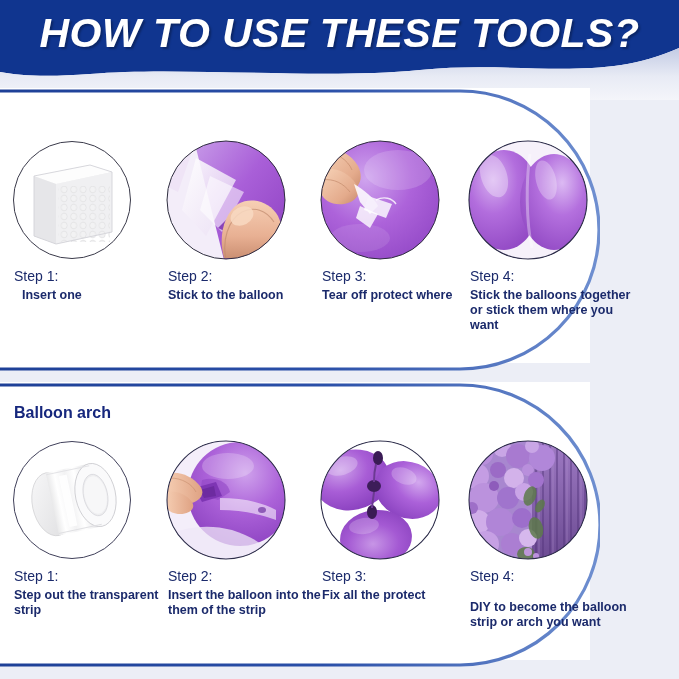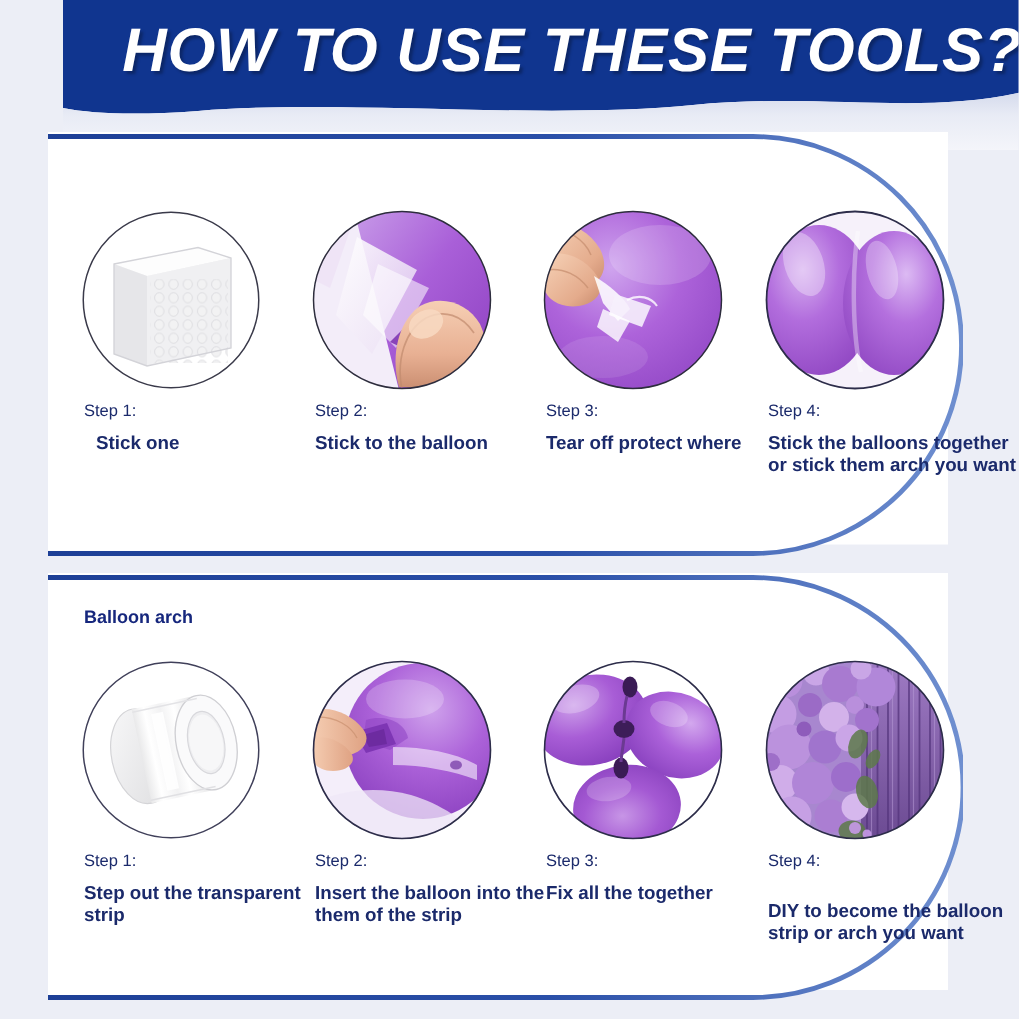--- a/index.html
+++ b/index.html
@@ -2,21 +2,21 @@
 <html><head>
 <meta charset="utf-8">
 <style>
   html,body{margin:0;padding:0;}
   body{
     width:679px;height:679px;overflow:hidden;
     background:#eceef6;
     font-family:"Liberation Sans",sans-serif;
     position:relative;
   }
-  #stage{position:absolute;inset:0;width:552px;height:679px;margin-left:42px;}
+  #stage{position:absolute;inset:0;width:552px;height:679px;}
 
   
   .header{position:absolute;left:0;top:0;width:679px;height:100px;overflow:hidden;}
   .header-svg{position:absolute;left:0;top:0;}
   .header-title{
     position:absolute;left:0;top:7px;width:679px;
     text-align:center;
     font-size:41px;line-height:52px;
     font-style:italic;font-weight:bold;
     color:#ffffff;
@@ -30,36 +30,36 @@
   .panel{position:absolute;left:-10px;background:#ffffff;}
   .panel1{top:88px;width:600px;height:275px;}
   .panel2{top:382px;width:600px;height:278px;}
 
   .panel-shape{position:absolute;left:0;top:0;}
 
   .content{position:absolute;left:0;top:0;width:600px;height:100%;}
 
   .section-title{
     position:absolute;left:24px;top:22px;
-    font-size:12px;font-weight:bold;color:#16277d;
+    font-size:16px;font-weight:bold;color:#16277d;
     font-family:"Liberation Sans",sans-serif;
     letter-spacing:0px;
   }
 
   
   .step{position:absolute;width:160px;}
   .thumb{
     position:absolute;left:0;top:0;
     width:120px;height:120px;border-radius:50%;
     overflow:hidden;
   }
   .thumb svg{display:block;}
   .step-no{
     position:absolute;left:2px;
-    font-size:11px;color:#1b2a6b;
+    font-size:14px;color:#1b2a6b;
     white-space:nowrap;
     font-family:"Liberation Sans",sans-serif;
   }
   .step-desc{
     position:absolute;left:2px;
     font-size:12.5px;line-height:15px;color:#1b2a6b;
     width:170px;
     font-family:"Liberation Sans",sans-serif;
     font-weight:bold;
   }
@@ -116,21 +116,21 @@
               <path d="M22,36 L78,25 L100,32 L100,92 L44,104 L22,96 Z" fill="url(#sheetg)"></path>
               <path d="M22,36 L78,25 L100,32 L44,44 Z" fill="#fdfdfd"></path>
               <path d="M44,44 L100,32 L100,92 L44,104 Z" fill="#f0f0f2"></path>
               <path d="M22,36 L44,44 L44,104 L22,96 Z" fill="#e6e6e9"></path>
               <rect x="46" y="46" width="52" height="56" fill="url(#dots1)"></rect>
               <path d="M22,36 L78,25 L100,32 L100,92 L44,104 L22,96 Z" fill="none" stroke="#d3d3d8" stroke-width=".9"></path>
             </g>
           </svg>
         </div>
         <div class="step-no" style="top:128px;">Step 1:</div>
-        <div class="step-desc bold" style="top:148px;">Stick  one</div>
+        <div class="step-desc bold" style="top:148px;">Insert  one</div>
       </div>
 
       <div class="step" style="left:176px;top:52px;">
         <div class="thumb">
           <svg width="120" height="120" viewBox="0 0 120 120">
             <defs>
               <clipPath id="c2">
                   <circle cx="60" cy="60" r="59"></circle>
                 </clipPath>
               <linearGradient id="balp2" x1="0" y1="0" x2="1" y2="1">
@@ -229,21 +229,21 @@
               <ellipse cx="86" cy="62" rx="34" ry="48" fill="url(#bR)"></ellipse>
               <ellipse cx="26" cy="36" rx="13" ry="22" transform="rotate(-18 26 36)" fill="#ffffff" opacity=".32"></ellipse>
               <ellipse cx="78" cy="40" rx="10" ry="20" transform="rotate(-14 78 40)" fill="#ffffff" opacity=".28"></ellipse>
               <path d="M62,14 C58,40 58,82 64,108" fill="none" stroke="#ffffff" stroke-width="3" opacity=".35"></path>
             </g>
             <circle cx="60" cy="60" r="59" fill="none" stroke="#2d2d4a" stroke-width="1.2"></circle>
           </svg>
         </div>
         <div class="step-no" style="top:128px;">Step 4:</div>
         <div class="step-desc" style="top:148px;white-space:pre-line;">Stick the balloons together
-or stick them arch you want</div>
+or stick them where you want</div>
       </div>
 
     </div>
   </div>
 
   <div class="panel panel2">
     <svg class="panel-shape" width="610" height="288" viewBox="0 0 610 288">
       <defs>
         <linearGradient id="bd2" x1="0" y1="0" x2="1" y2="0">
           <stop offset="0%" stop-color="#1d3f96"></stop>
@@ -363,21 +363,21 @@
               <ellipse cx="58" cy="18" rx="5" ry="7" fill="#3a1b55"></ellipse>
               <ellipse cx="54" cy="46" rx="7" ry="6" fill="#3d1d59"></ellipse>
               <ellipse cx="52" cy="72" rx="5" ry="7" fill="#3a1b55"></ellipse>
               <path d="M56,24 C54,32 54,38 54,42" stroke="#6b3a92" stroke-width="2" fill="none"></path>
               <path d="M54,52 C53,60 52,66 52,68" stroke="#6b3a92" stroke-width="2" fill="none"></path>
             </g>
             <circle cx="60" cy="60" r="59" fill="none" stroke="#2d2d4a" stroke-width="1.1"></circle>
           </svg>
         </div>
         <div class="step-no" style="top:128px;">Step 3:</div>
-        <div class="step-desc" style="top:148px;">Fix all the together</div>
+        <div class="step-desc" style="top:148px;">Fix all the protect</div>
       </div>
 
       <div class="step" style="left:478px;top:58px;">
         <div class="thumb">
           <svg width="120" height="120" viewBox="0 0 120 120">
             <defs>
               <clipPath id="c8">
                   <circle cx="60" cy="60" r="59"></circle>
                 </clipPath>
               <linearGradient id="curt" x1="0" y1="0" x2="0" y2="1">

